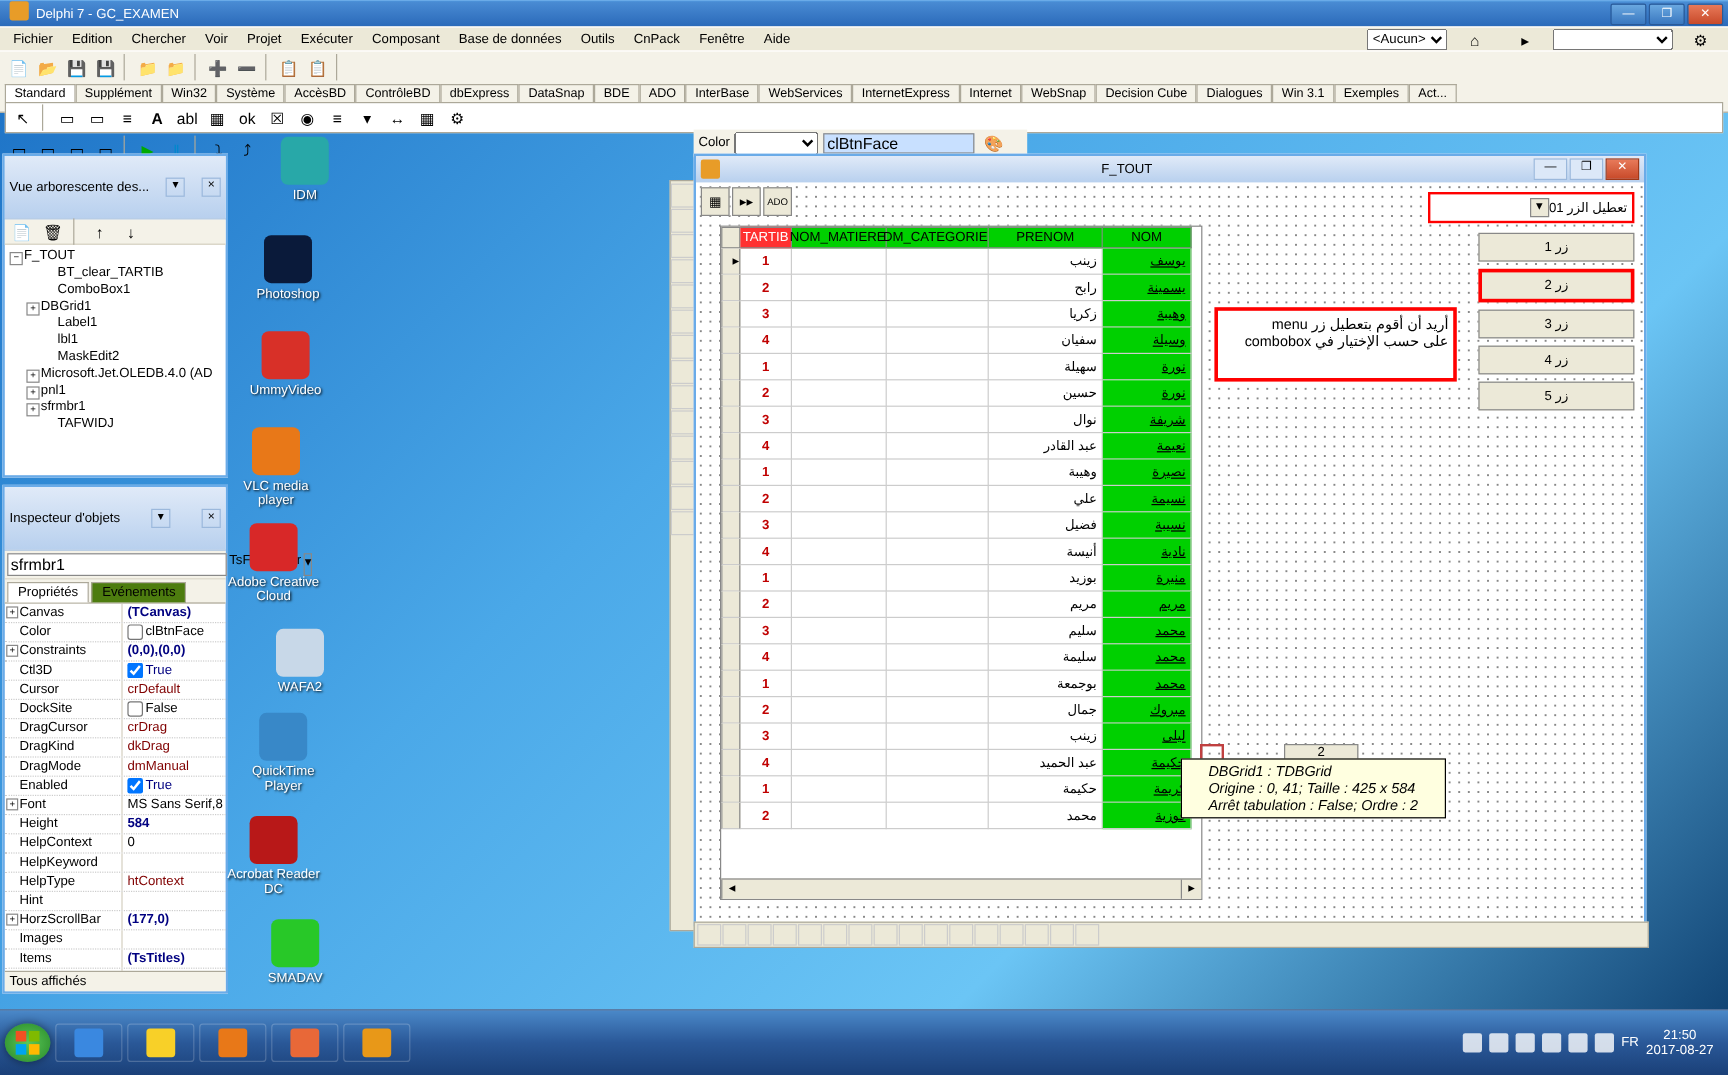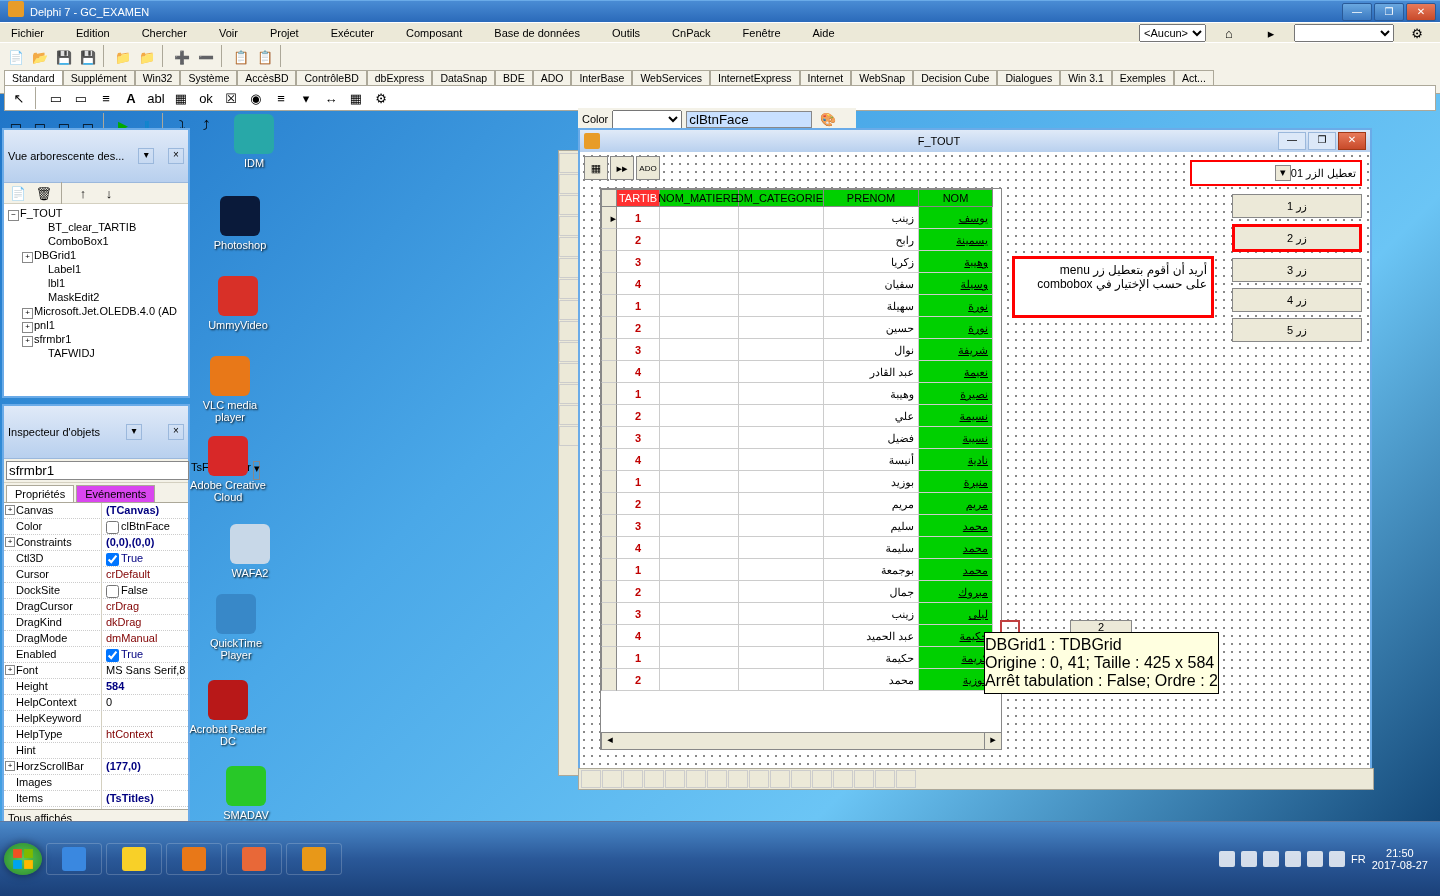--- a/index.html
+++ b/index.html
@@ -1,21 +1,21 @@
 <!DOCTYPE html>
 <html><head>
 <meta charset="utf-8">
 <style>
 html,body{margin:0;padding:0;width:1440px;height:896px;font-family:Tahoma,Verdana,sans-serif;font-size:11px;background:linear-gradient(135deg,#1a6fc4 0%,#4aa8e8 40%,#6bc5f5 70%,#0a3a6a 100%);overflow:hidden;position:relative;}
 .win-title{background:linear-gradient(#4a8cd4,#2968b8);color:#fff;height:22px;line-height:22px;padding:0 8px;display:flex;align-items:flex-start;border-top:1px solid #6aabe8;position:absolute;top:0;left:0;right:0;}
 .win-title .icon{width:16px;height:16px;background:#e89c28;border-radius:2px;margin-right:6px;}
 .win-ctrls{position:absolute;top:2px;right:4px;display:flex;gap:2px;}
 .win-ctrls span{width:28px;height:16px;display:inline-flex;align-items:center;justify-content:center;color:#fff;font-size:10px;background:linear-gradient(#6aa8e0,#3a78c0);border:1px solid #2a5a98;border-radius:2px;}
 .win-ctrls .close{background:linear-gradient(#e87a5a,#c84a2a);}
-.menubar{position:absolute;top:22px;left:0;right:0;height:20px;background:#ece9d8;border-top:1px solid #fff;display:flex;align-items:center;padding:0 4px;gap:18px;}
+.menubar{position:absolute;top:22px;left:0;right:0;height:20px;background:#ece9d8;border-top:1px solid #fff;display:flex;align-items:center;padding:0 4px;gap:2px;}
 .menubar span{padding:2px 7px;}
 .menubar .right{margin-left:auto;display:flex;align-items:center;gap:4px;}
 .menubar select,.toolbar select{font-size:11px;height:18px;}
 .toolbar{position:absolute;top:42px;left:0;right:0;height:46px;background:#f4f2e8;border-top:1px solid #fff;border-bottom:1px solid #aca899;display:flex;flex-wrap:wrap;align-items:center;padding:2px 4px;gap:1px;}
 .tb-btn{width:22px;height:22px;border:1px solid transparent;display:inline-flex;align-items:center;justify-content:center;font-size:13px;}
 .tb-sep{width:4px;height:22px;border-left:1px solid #aca899;margin:0 3px;}
 .palette-tabs{flex:1 1 auto;font-size:10.5px;}
 .palette-tabs .tabs{display:flex;gap:0;}
 .palette-tabs .tabs span{padding:1px 7px;border:1px solid #aca899;border-bottom:none;background:#f4f2e8;}
 .palette-tabs .tabs span.sel{background:#fff;}
@@ -29,21 +29,21 @@
 .tree-body .node{white-space:nowrap;padding:1px 0 1px 14px;position:relative;}
 .tree-body .node::before{content:"";position:absolute;left:2px;top:4px;width:9px;height:9px;border:1px solid #888;font-size:8px;line-height:8px;text-align:center;}
 .tree-body .node.plus::before{content:"+";}
 .tree-body .node.minus::before{content:"−";}
 .tree-body .leaf::before{display:none;}
 .tree-body .leaf{padding-left:28px;}
 .inspector{position:absolute;top:404px;left:2px;width:184px;height:420px;background:#fff;border:2px solid #6aabe8;display:flex;flex-direction:column;}
 .insp-top{padding:2px;background:#f4f2e8;border-bottom:1px solid #d4d0c0;}
 .insp-tabs{display:flex;border-bottom:1px solid #aca899;background:#f4f2e8;}
 .insp-tabs span{padding:2px 8px;border:1px solid #aca899;border-bottom:none;background:#fff;margin-left:2px;margin-top:2px;}
-.insp-tabs span.off{background:#d946ef;}
+.insp-tabs span.off{background:#4d7c0f;}
 .prop-grid{flex:1;overflow:auto;}
 .prop-row{display:flex;border-bottom:1px dotted #ccc;height:15px;line-height:15px;}
 .prop-row .k{width:85px;padding-left:12px;border-right:1px solid #d4d0c0;position:relative;}
 .prop-row .k.exp::before{content:"+";position:absolute;left:1px;top:2px;width:8px;height:8px;border:1px solid #888;font-size:8px;line-height:7px;text-align:center;}
 .prop-row .v{flex:1;padding-left:4px;}
 .prop-row .v.nav{color:#000080;font-weight:bold;}
 .prop-row .v.maroon{color:#800000;}
 .prop-row .v.chk input{margin:0 2px 0 0;vertical-align:middle;}
 .insp-status{height:16px;background:#f4f2e8;border-top:1px solid #aca899;padding:0 4px;line-height:16px;}
 .desktop-icon{position:absolute;width:80px;text-align:center;color:#fff;font-size:11px;text-shadow:1px 1px 2px #000;}
@@ -79,24 +79,24 @@
 .dbgrid-row div{border-right:1px solid #ccc;border-bottom:1px solid #ccc;line-height:22px;white-space:nowrap;overflow:hidden;direction:rtl;padding:0 4px;}
 .dbgrid-row .gutter{width:14px;background:#ece9d8;border-left:1px solid #888;border-right:1px solid #888;padding:0;}
 .dbgrid-row .c-tartib{width:34px;text-align:center;color:#c00000;font-weight:bold;direction:ltr;}
 .dbgrid-row .c-mat{width:70px;}
 .dbgrid-row .c-cat{width:76px;}
 .dbgrid-row .c-pre{width:86px;text-align:right;}
 .dbgrid-row .c-nom{width:65px;text-align:right;background:#00d000;text-decoration:underline;}
 .dbgrid-scroll{height:16px;background:#ece9d8;border-top:1px solid #888;display:flex;}
 .dbgrid-scroll .track{flex:1;}
 .dbgrid-scroll .arrow{width:16px;border-left:1px solid #888;text-align:center;}
-.tooltip{position:absolute;background:#ffffe0;border:1px solid #000;padding:3px 0;font-size:16px;white-space:pre;}
+.tooltip{position:absolute;background:#ffffe0;border:1px solid #000;padding:3px 22px;font-size:12px;white-space:pre;font-style:italic;}
 .bottom-tools{position:absolute;left:578px;top:768px;width:790px;height:20px;background:#ece9d8;border:1px solid #aca899;display:flex;align-items:center;gap:1px;padding:0 2px;}
 .bottom-tools span{width:18px;height:16px;border:1px solid #ccc;}
-.taskbar{position:absolute;bottom:0;left:0;right:0;height:38px;background:linear-gradient(#4a88c8,#2a5898 50%,#1a4078);display:flex;align-items:center;padding:18px 4px;gap:4px;border-top:1px solid rgba(255,255,255,0.3);}
+.taskbar{position:absolute;bottom:0;left:0;right:0;height:38px;background:linear-gradient(#4a88c8,#2a5898 50%,#1a4078);display:flex;align-items:center;padding:8px 4px;gap:4px;border-top:1px solid rgba(255,255,255,0.3);}
 .taskbar .start{width:38px;height:32px;border-radius:50%;background:radial-gradient(#5ac858,#288828);box-shadow:0 0 8px rgba(0,0,0,0.5);display:flex;align-items:center;justify-content:center;}
 .taskbar .task-btn{width:54px;height:30px;border:1px solid rgba(255,255,255,0.2);border-radius:3px;display:flex;align-items:center;justify-content:center;}
 .taskbar .task-btn .i{width:24px;height:24px;border-radius:3px;}
 .taskbar .tray{margin-left:auto;display:flex;align-items:center;gap:6px;color:#fff;padding-right:8px;}
 .taskbar .tray .clock{text-align:center;font-size:11px;line-height:12px;}
 .taskbar .tray .ticon{width:16px;height:16px;background:#fff;border-radius:2px;opacity:0.8;}
 </style>
 </head>
 <body>
 

